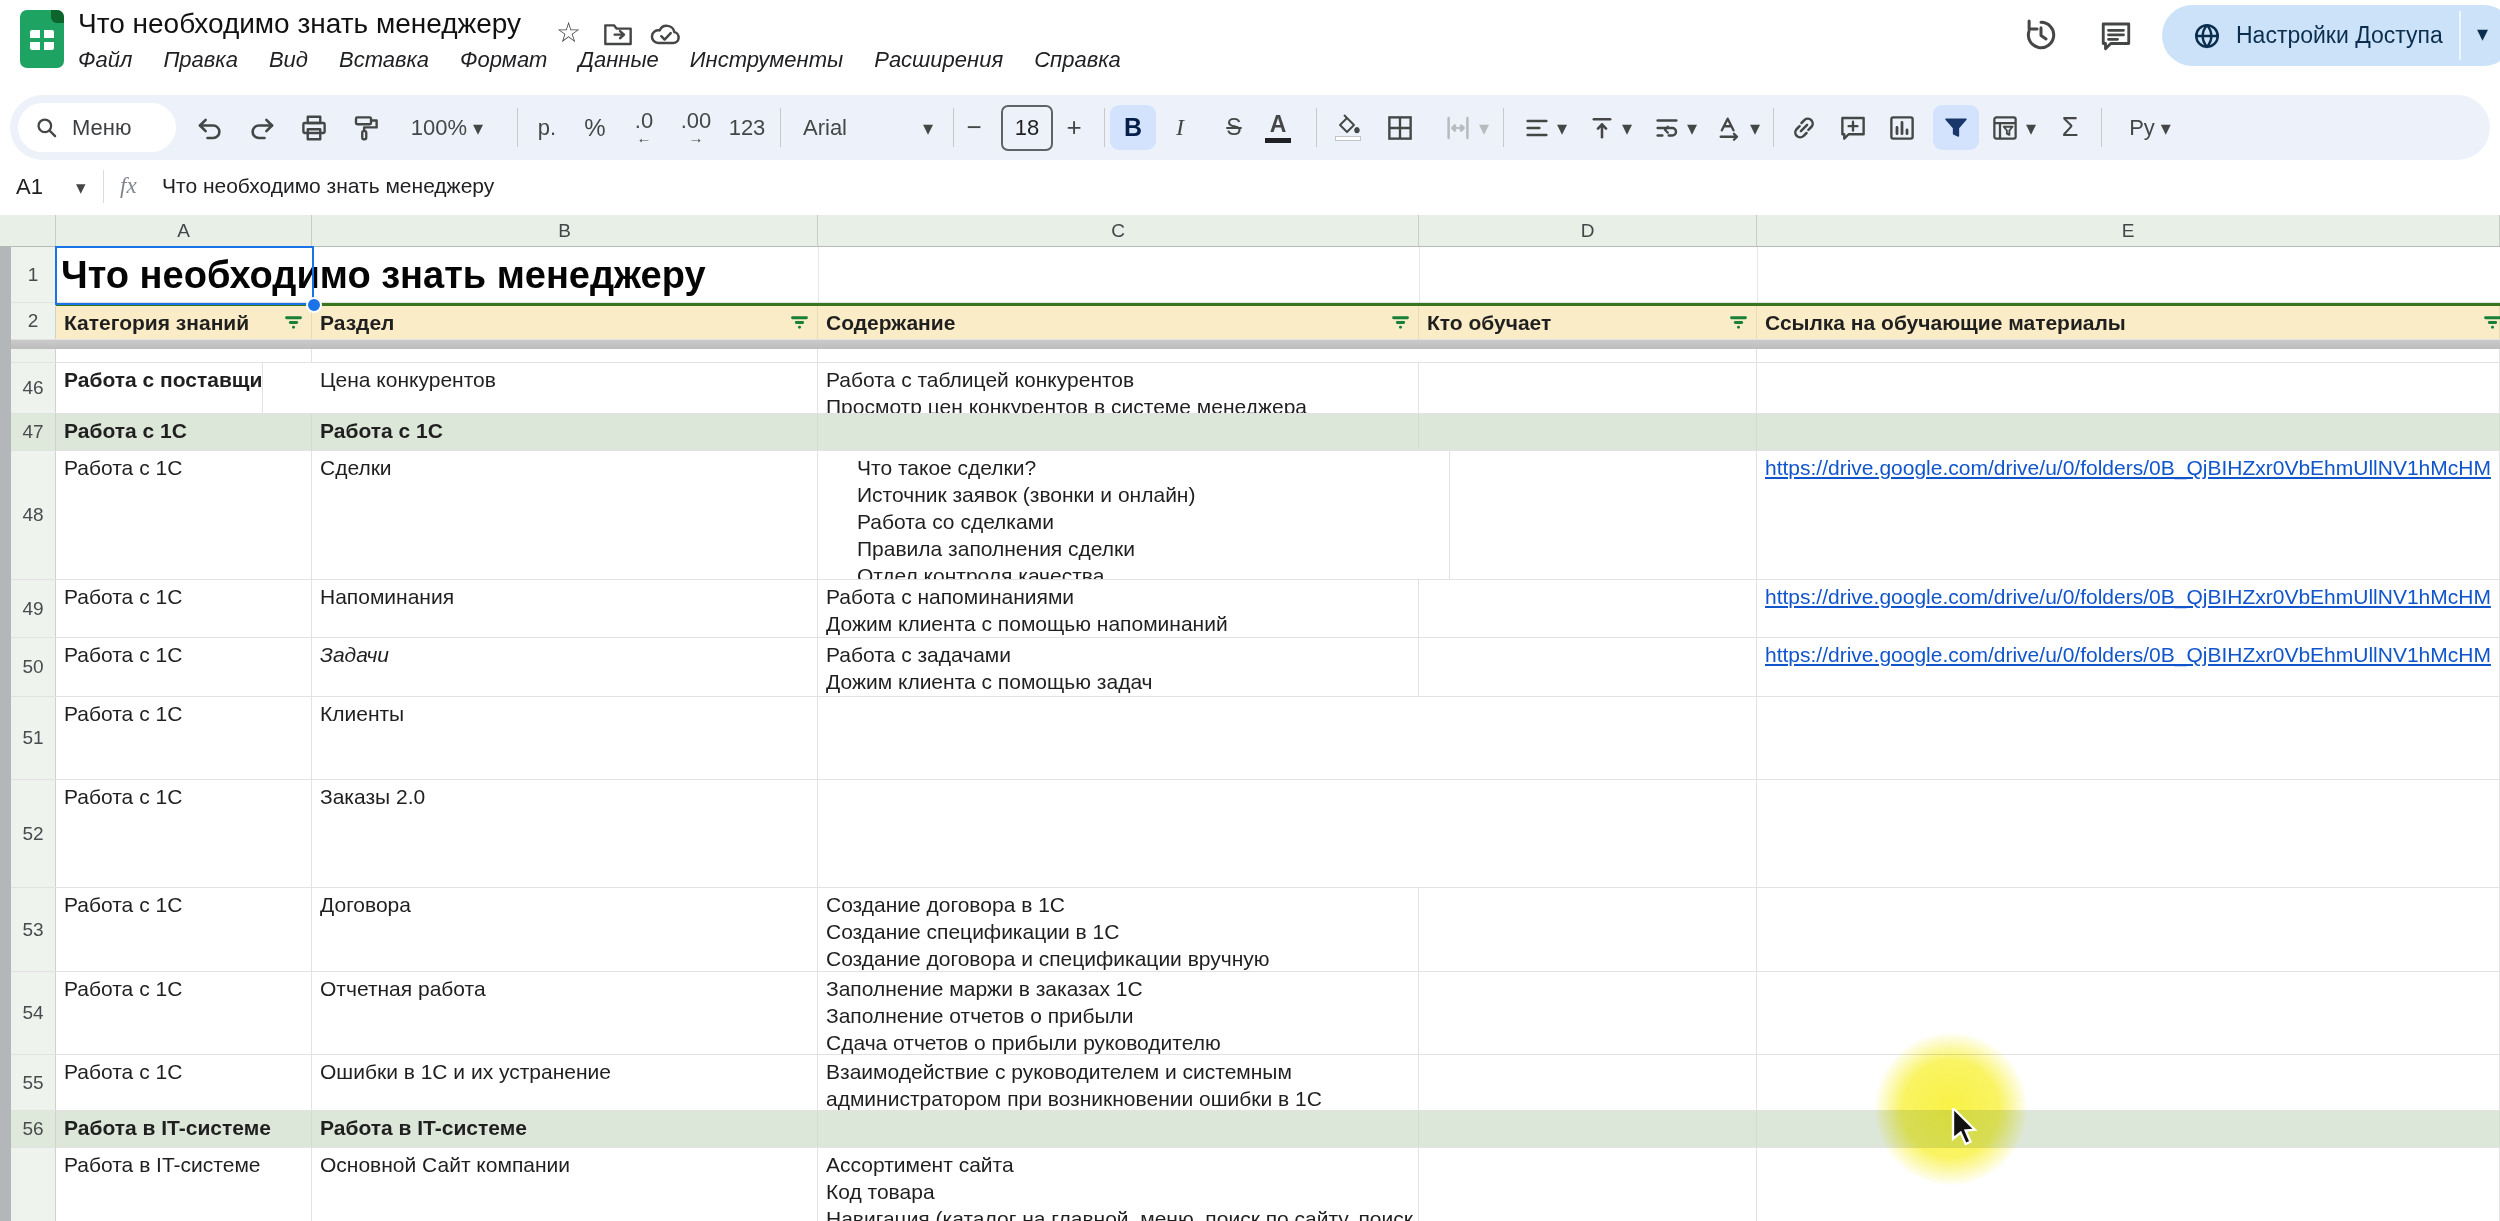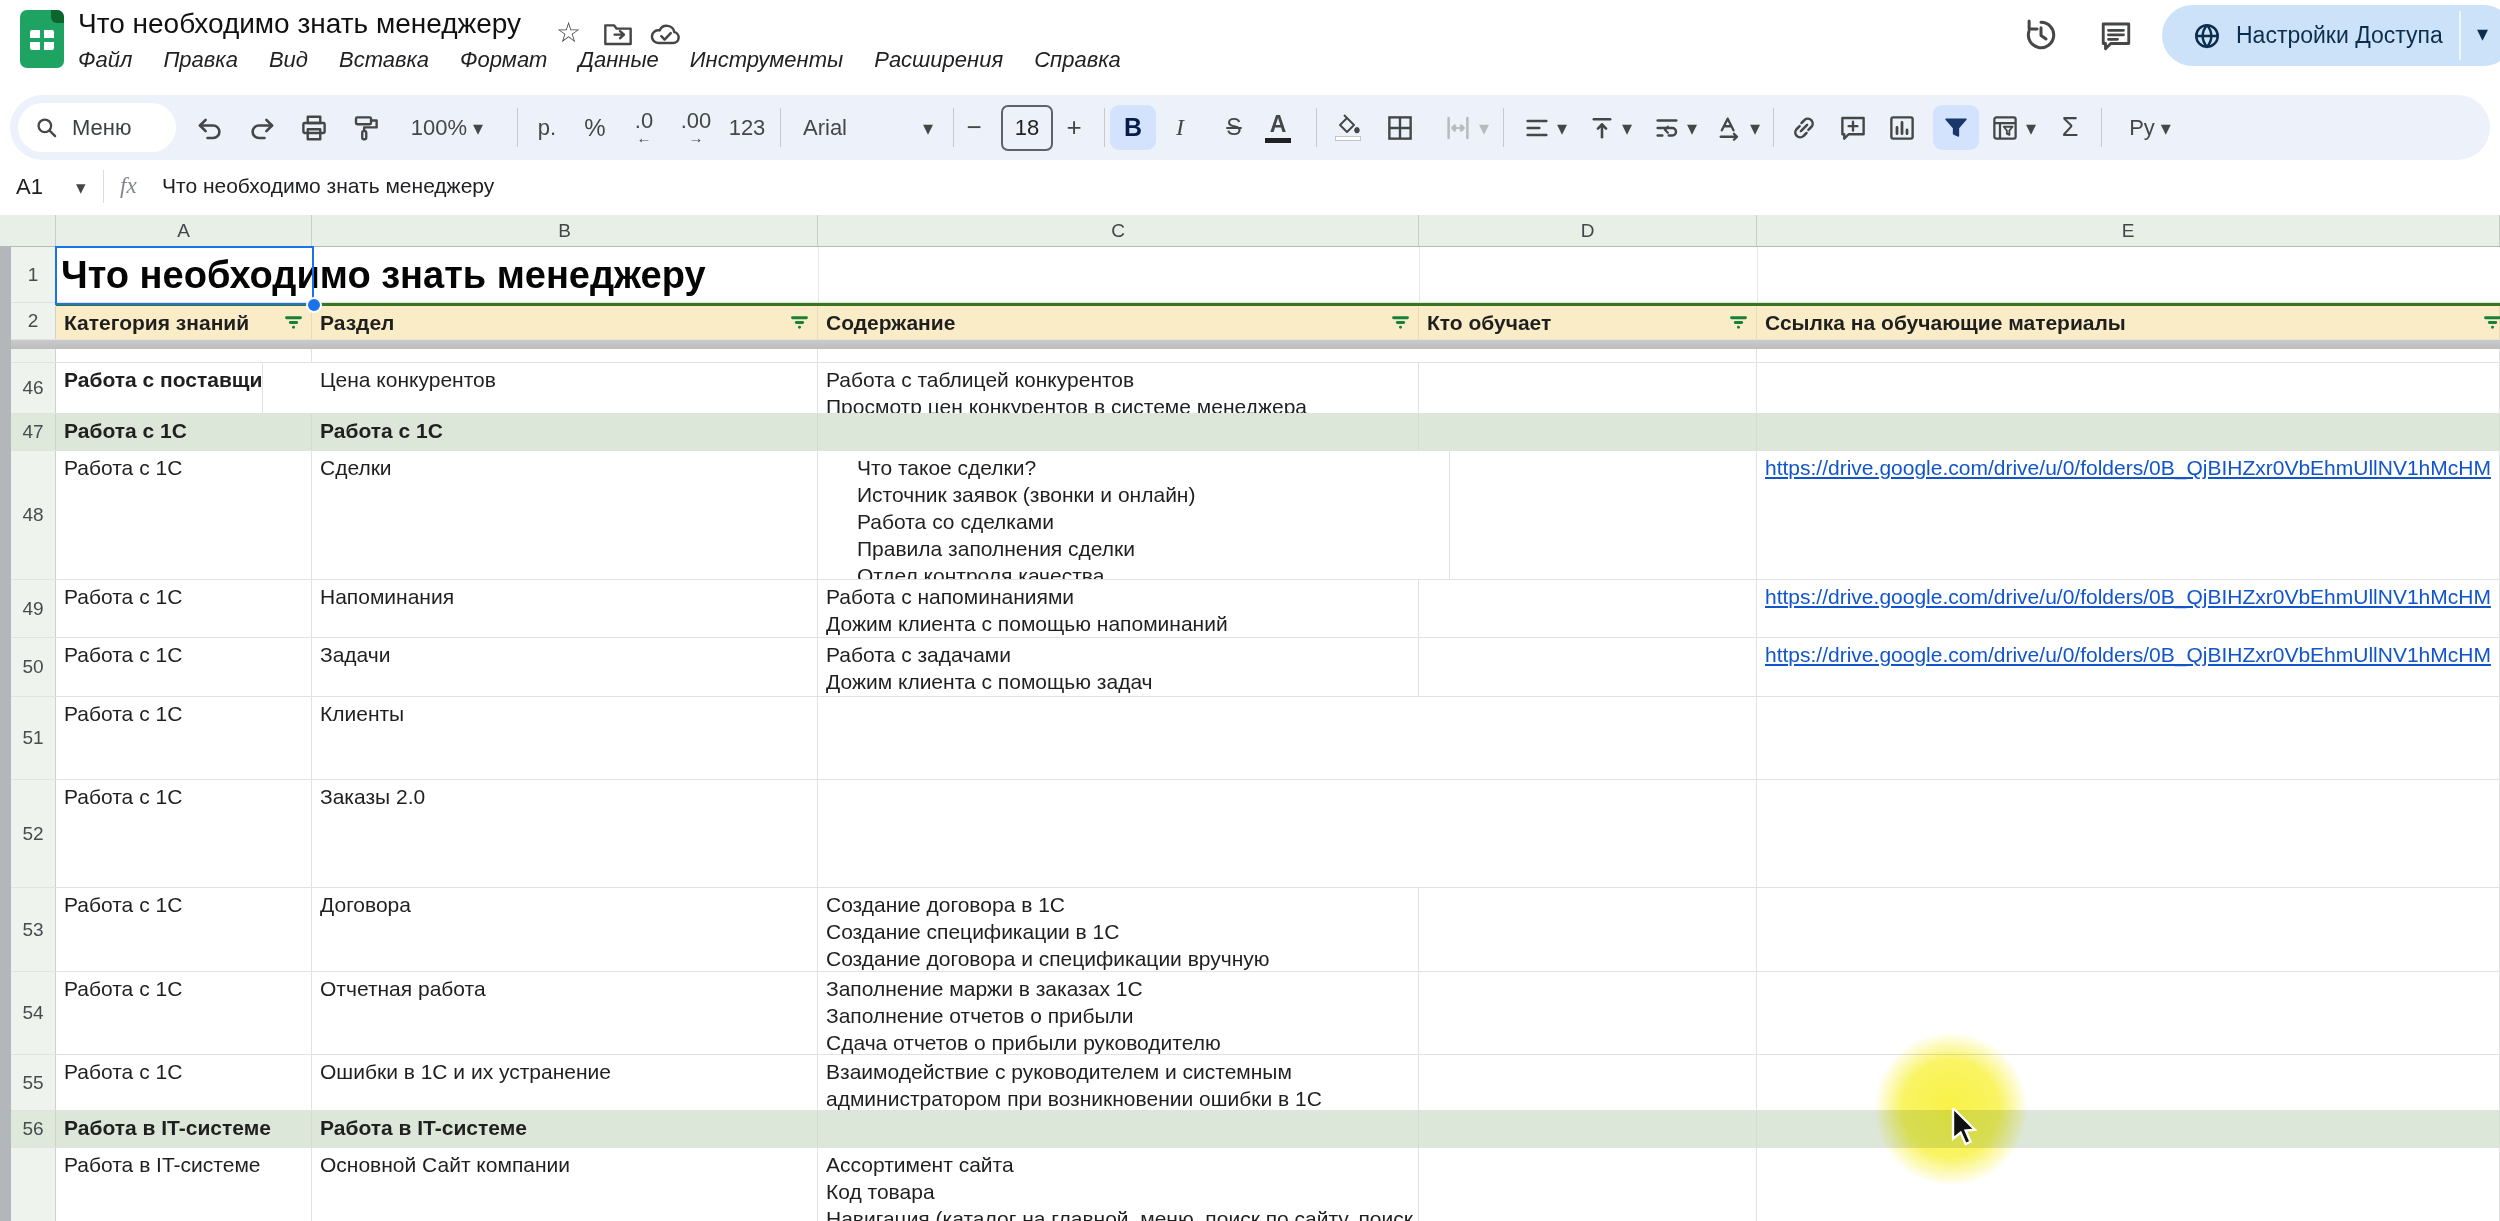--- a/index.html
+++ b/index.html
@@ -451,21 +451,21 @@
         <div class="numcell">49</div>
         <div class="cell" style="left:56px;width:256px;"><span class="">Работа с 1С</span></div>
         <div class="cell" style="left:312px;width:506px;"><span class="">Напоминания</span></div>
         <div class="cell" style="left:818px;width:601px;"><div class="">Работа с напоминаниями</div><div class="">Дожим клиента с помощью напоминаний</div></div>
         <div class="cell" style="left:1419px;width:338px;"></div>
         <div class="cell" style="left:1757px;width:743px;"><a href="#">https://drive.google.com/drive/u/0/folders/0B_QjBIHZxr0VbEhmUllNV1hMcHM</a></div>
       </div>
       <div class="srow" style="height:59px;">
         <div class="numcell">50</div>
         <div class="cell" style="left:56px;width:256px;"><span class="">Работа с 1С</span></div>
-        <div class="cell" style="left:312px;width:506px;"><span class="">Задачи</span></div>
+        <div class="cell" style="left:312px;width:506px;font-style:italic;"><span class="">Задачи</span></div>
         <div class="cell" style="left:818px;width:601px;"><div class="">Работа с задачами</div><div class="">Дожим клиента с помощью задач</div></div>
         <div class="cell" style="left:1419px;width:338px;"></div>
         <div class="cell" style="left:1757px;width:743px;"><a href="#">https://drive.google.com/drive/u/0/folders/0B_QjBIHZxr0VbEhmUllNV1hMcHM</a></div>
       </div>
       <div class="srow" style="height:83px;">
         <div class="numcell">51</div>
         <div class="cell" style="left:56px;width:256px;"><span class="">Работа с 1С</span></div>
         <div class="cell" style="left:312px;width:506px;"><span class="">Клиенты</span></div>
         <div class="cell" style="left:1419px;width:338px;"></div>
         <div class="cell" style="left:1757px;width:743px;"></div>

